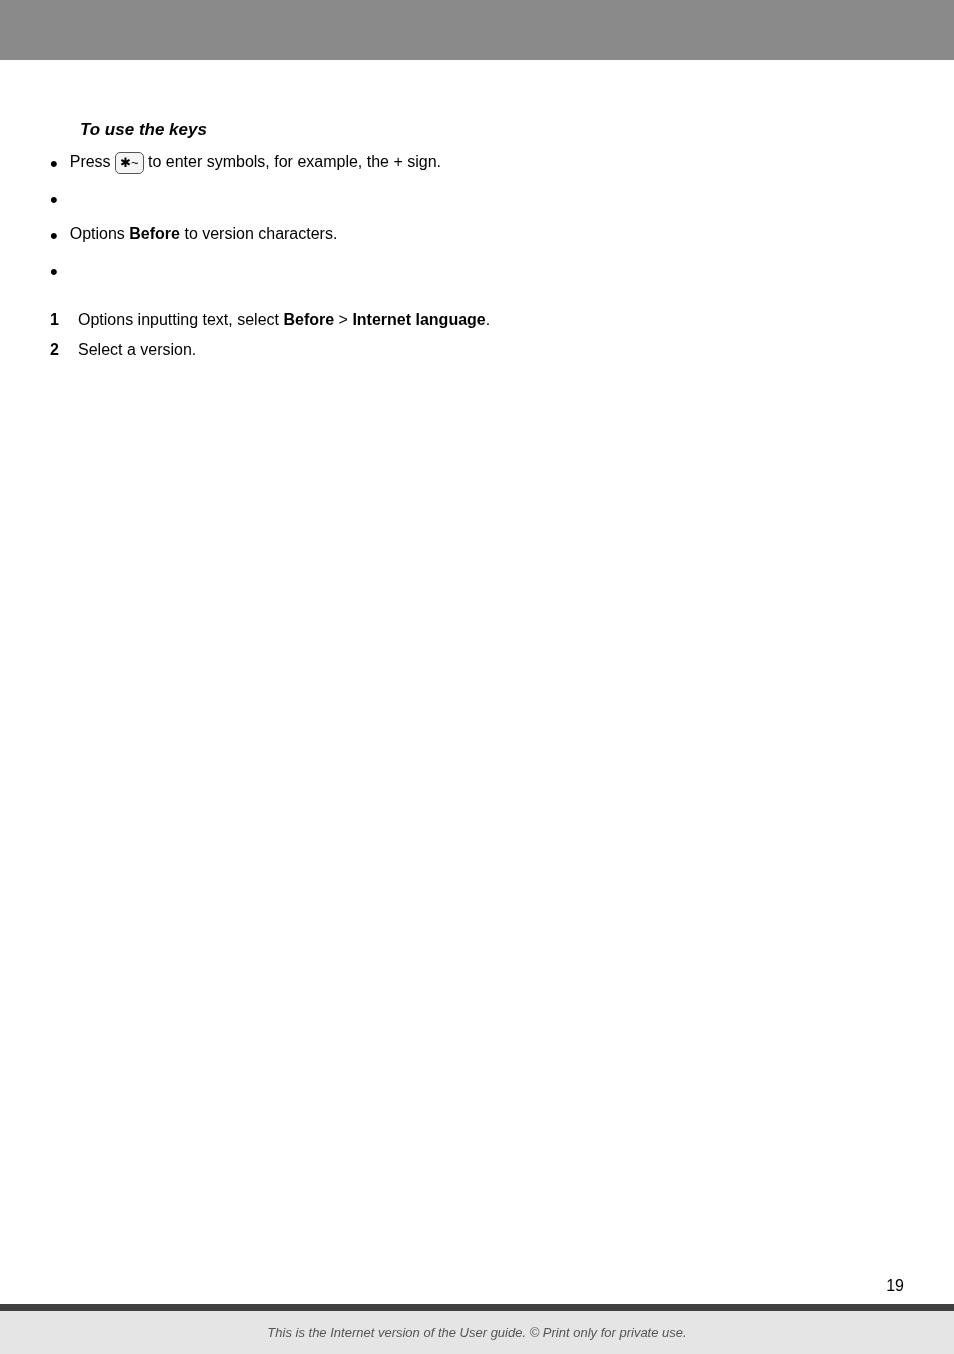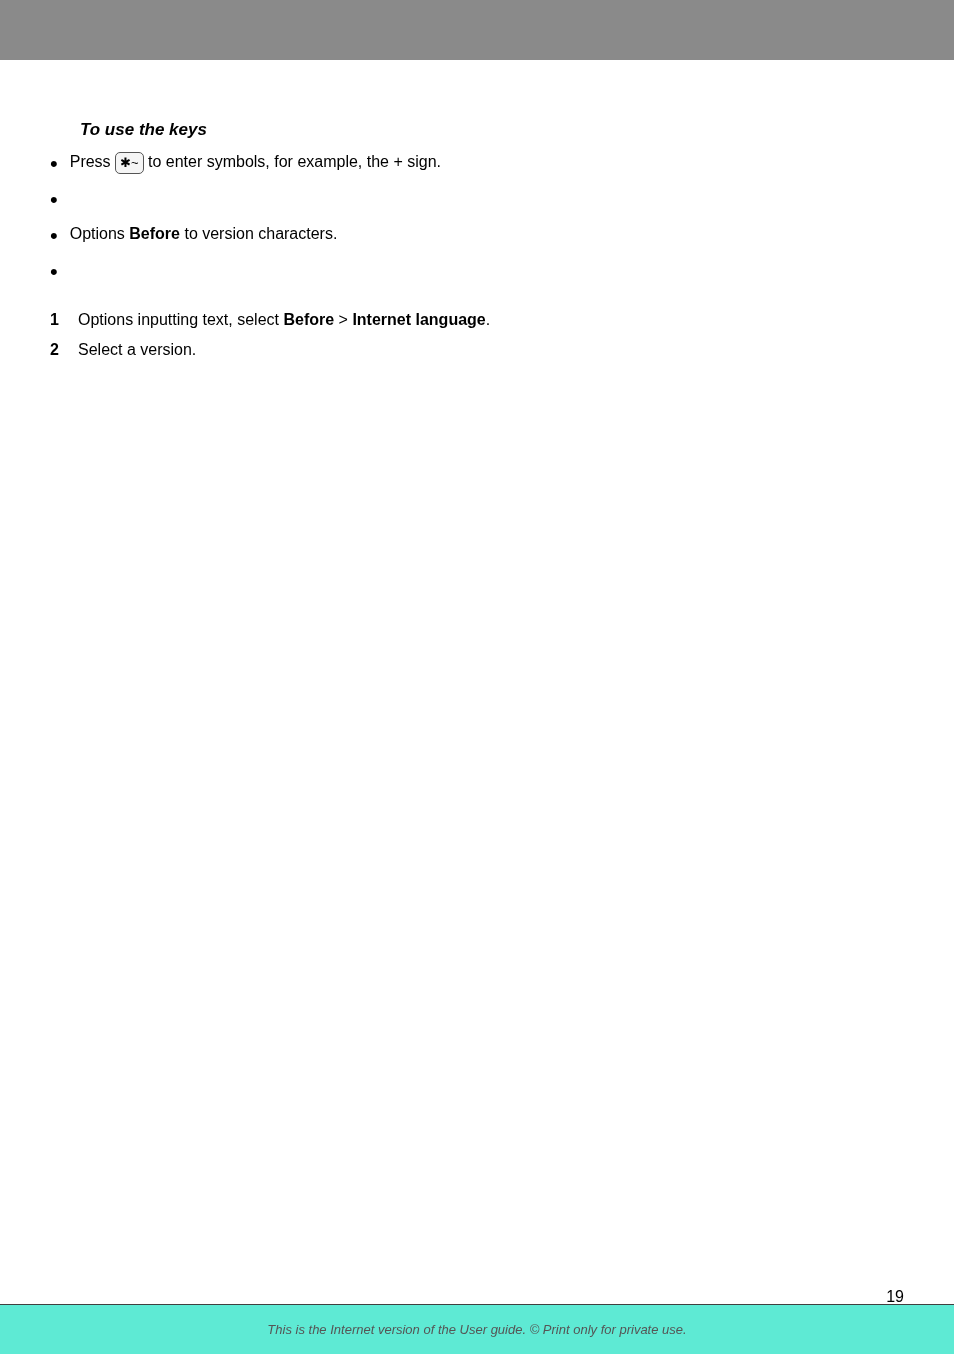--- a/index.html
+++ b/index.html
@@ -124,33 +124,33 @@
     }
 
     .footer {
       position: absolute;
       bottom: 0;
       width: 100%;
       height: 50px;
       display: flex;
       align-items: center;
       justify-content: center;
-      border-top: 1px solid #404040;
-      background: #5eead4;
+      border-top: 7px solid #404040;
+      background: #e5e5e5;
     }
 
     .footer-text {
       font-size: 13px;
       color: #555;
       font-style: italic;
     }
 
     .page-number {
       position: absolute;
-      bottom: 48px;
+      bottom: 59px;
       right: 50px;
       font-size: 16px;
       color: #000;
       margin-top: 36px;
     }
   </style>
 </head>
 <body>
 
 <div class="top-bar"></div>

